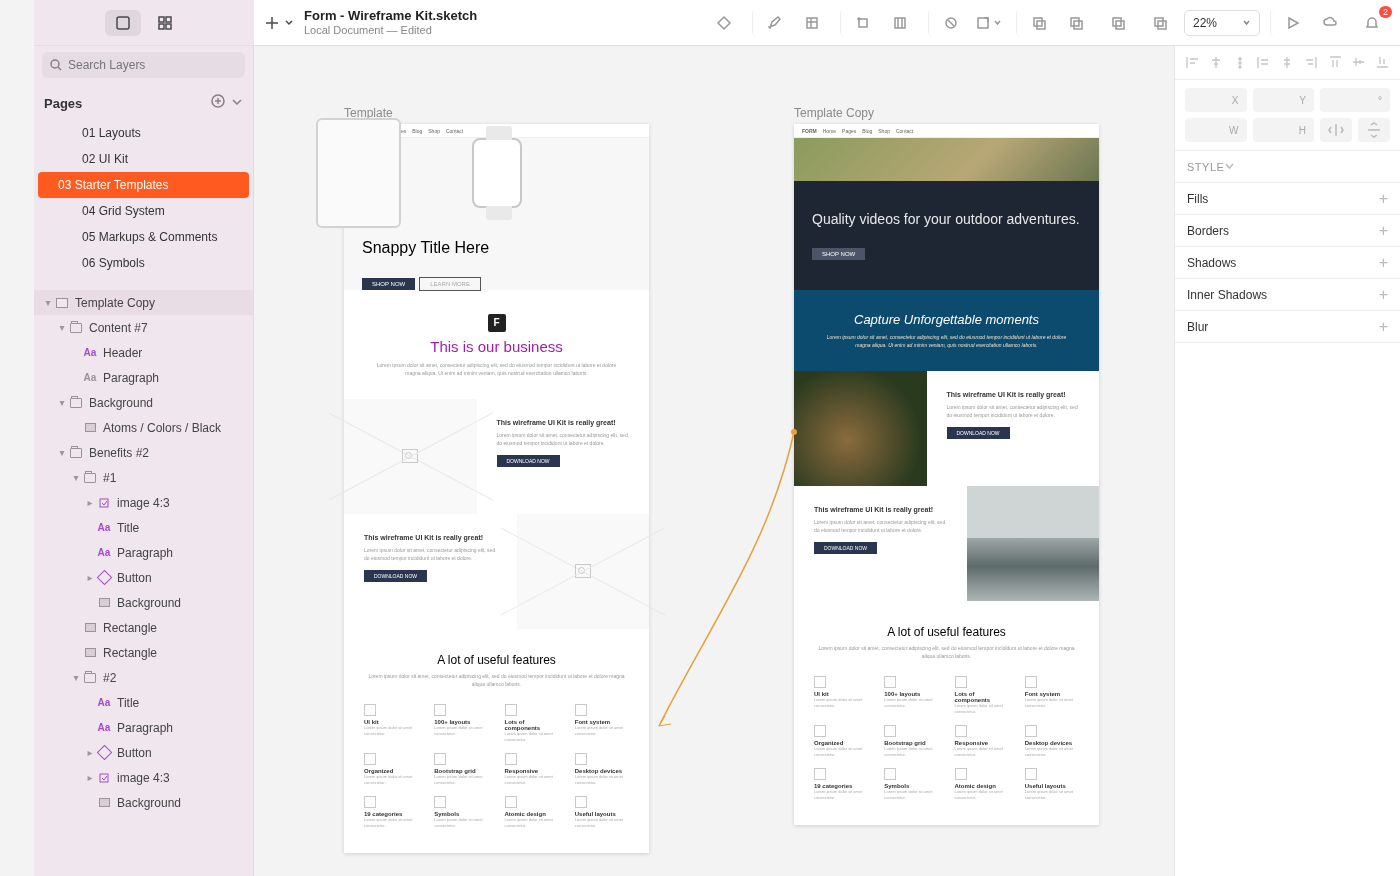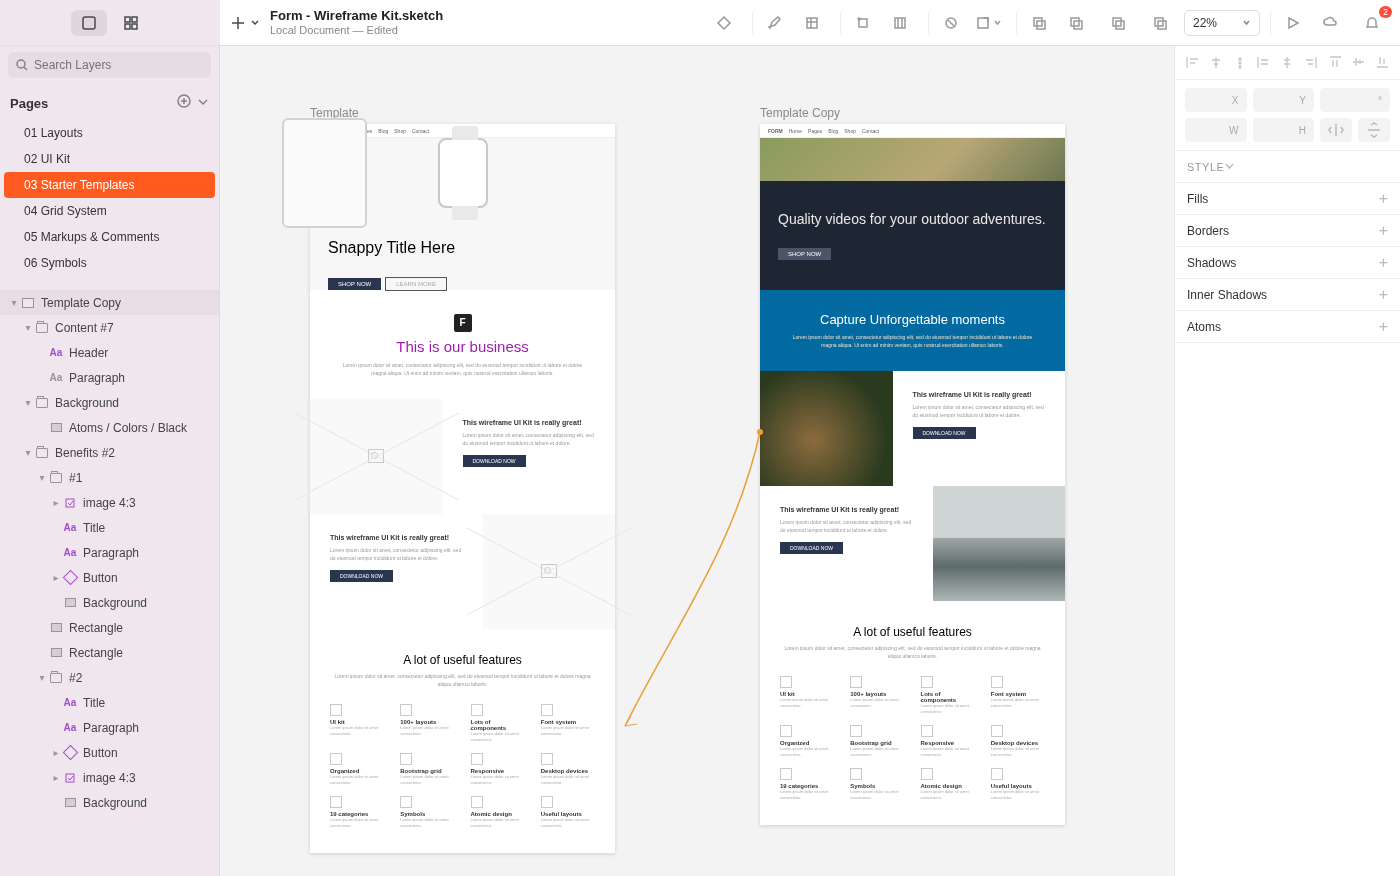--- a/index.html
+++ b/index.html
@@ -1,17 +1,17 @@
 <!DOCTYPE html>
 <html><head>
 <meta charset="utf-8">
 <style>
 *{box-sizing:border-box;margin:0;padding:0;font-family:-apple-system,BlinkMacSystemFont,"Segoe UI",sans-serif;}
 body{width:1400px;height:876px;overflow:hidden;background:#f3f3f3;}
-.app{display:flex;flex-direction:column;height:100%;}
+.app{display:flex;flex-direction:column;height:100%;padding-left:34px;}
 .titlebar{height:46px;display:flex;align-items:center;border-bottom:1px solid #e2dee3;background:#fff;}
 .tb-left{width:220px;height:100%;display:flex;align-items:center;justify-content:center;gap:8px;background:#efe7ed;}
 .view-toggle{display:flex;gap:6px;}
 .view-btn{width:36px;height:26px;border-radius:6px;display:flex;align-items:center;justify-content:center;}
 .view-btn.active{background:#e0d6de;}
 .ico{width:16px;height:16px;fill:none;stroke:#4a4a4a;stroke-width:1.5;}
 .tb-mid{flex:1;display:flex;align-items:center;padding-left:10px;gap:10px;}
 .plus-wrap{display:flex;align-items:center;gap:4px;color:#555;}
 .title-block{display:flex;flex-direction:column;line-height:1.2;}
 .doc-title{font-size:13px;font-weight:600;color:#222;}
@@ -24,21 +24,21 @@
 .badge{position:absolute;top:-3px;right:-2px;background:#ff4d3d;color:#fff;border-radius:8px;font-size:9px;padding:0 4px;line-height:12px;}
 .tool.bell{position:relative;}
 .main{flex:1;display:flex;min-height:0;}
 .sidebar{width:220px;background:#efe7ed;display:flex;flex-direction:column;border-right:1px solid #e2d8e0;}
 .search{margin:6px 8px;height:26px;background:#e6dde4;border-radius:6px;display:flex;align-items:center;padding:0 8px;gap:6px;}
 .search input{border:none;background:transparent;font-size:12px;color:#555;flex:1;outline:none;}
 .pages-hdr{display:flex;align-items:center;justify-content:space-between;padding:10px 10px 6px;}
 .pages-hdr h3{font-size:13px;font-weight:600;color:#333;}
 .pages-hdr .rs{display:flex;gap:6px;color:#888;}
 .page-list{padding:2px 0 8px;}
-.page-item{font-size:12px;color:#333;padding:6px 10px 6px 24px;cursor:default;}
+.page-item{font-size:12px;color:#333;padding:6px 10px 6px 24px;cursor:default;margin-left:24px;}
 .page-item.active{background:#ff5a1f;color:#fff;border-radius:4px;margin:0 4px;padding-left:20px;}
 .layers{flex:1;overflow:auto;padding-top:6px;}
 .layer-row{display:flex;align-items:center;height:25px;font-size:12px;color:#444;padding-right:8px;}
 .layer-row.sel{background:#e8dce5;}
 .disc{width:12px;text-align:center;color:#999;font-size:10px;}
 .lyr-ico{width:16px;height:14px;display:inline-flex;align-items:center;justify-content:center;margin-right:5px;}
 .txt-ico{color:#a44bd1;font-size:10px;font-weight:700;}
 .txt-ico.grey{color:#9a9398;}
 .rect-ico{width:11px;height:9px;border:1px solid #9a9398;background:#d8cdd6;}
 .fold-ico{width:12px;height:10px;border:1px solid #9a9398;border-radius:1px;position:relative;}
@@ -68,21 +68,21 @@
 .tablet{position:absolute;left:-28px;width:85px;height:110px;border:2px solid #d2d2d2;border-radius:6px;background:#fafafa;}
 .hero-r{flex:1;padding:30px 18px;}
 .hero-r.dark{background:#1f2633;color:#e8e8e8;}
 .h-title{font-size:16px;line-height:1.25;margin-bottom:14px;}
 .h-btn{display:inline-block;padding:3px 10px;font-size:6px;background:#2a3550;color:#fff;}
 .h-btn.alt{background:transparent;border:1px solid #555;color:#aaa;margin-left:4px;}
 .sect-biz{padding:22px 30px;text-align:center;}
 .f-badge{width:18px;height:18px;background:#222;color:#fff;font-size:10px;font-weight:700;display:inline-flex;align-items:center;justify-content:center;border-radius:2px;margin-bottom:6px;}
 .biz-title{font-size:15px;color:#a21caf;margin-bottom:6px;}
 .tinytext{font-size:5px;line-height:1.6;color:#999;}
-.beige .sect-biz{background:#0369a1;}
+.beige .sect-biz{background:#0c4a6e;font-style:italic;}
 .beige .biz-title{color:#fff;font-size:13px;}
 .beige .tinytext{color:#eee1cd;}
 .benefit{height:115px;display:flex;}
 .benefit>div{flex:1;}
 .imgph{background:#f9f9f9;display:flex;align-items:center;justify-content:center;position:relative;}
 .imgph.xed::before,.imgph.xed::after{content:"";position:absolute;width:140%;height:1px;background:#e9e9e9;top:50%;left:-20%;}
 .imgph.xed::before{transform:rotate(28deg);}
 .imgph.xed::after{transform:rotate(-28deg);}
 .ph-ic{width:16px;height:14px;border:1px solid #c9c9c9;position:relative;}
 .ph-ic::after{content:"";position:absolute;width:5px;height:5px;border:1px solid #c9c9c9;border-radius:50%;top:2px;left:2px;}
@@ -673,19 +673,19 @@
           </div>
           <div class="prop-row">
             <span>Shadows</span>
             <span class="plus-s">+</span>
           </div>
           <div class="prop-row">
             <span>Inner Shadows</span>
             <span class="plus-s">+</span>
           </div>
           <div class="prop-row">
-            <span>Atoms</span>
+            <span>Blur</span>
             <span class="plus-s">+</span>
           </div>
         </div>
   </div>
  </div>
 </div>
 
 </body></html>

